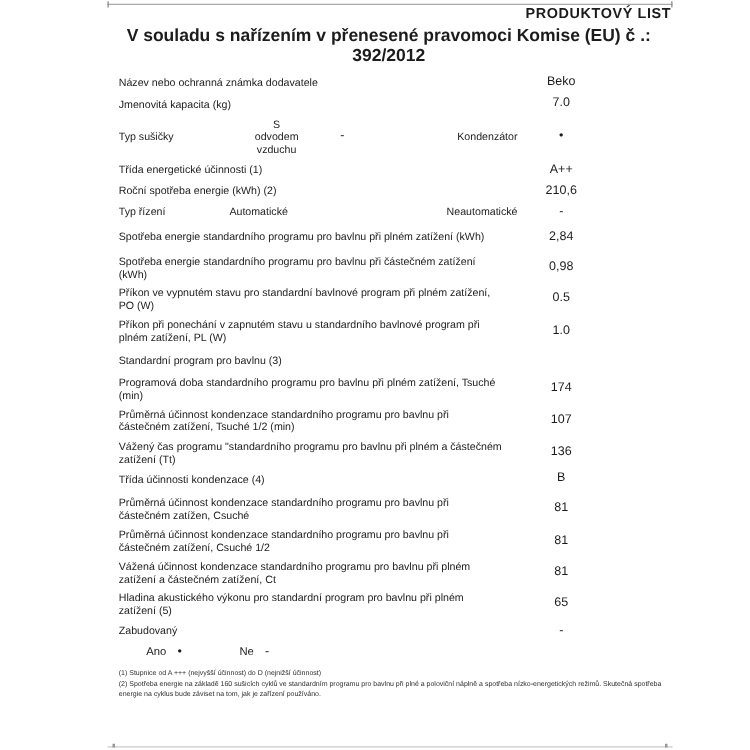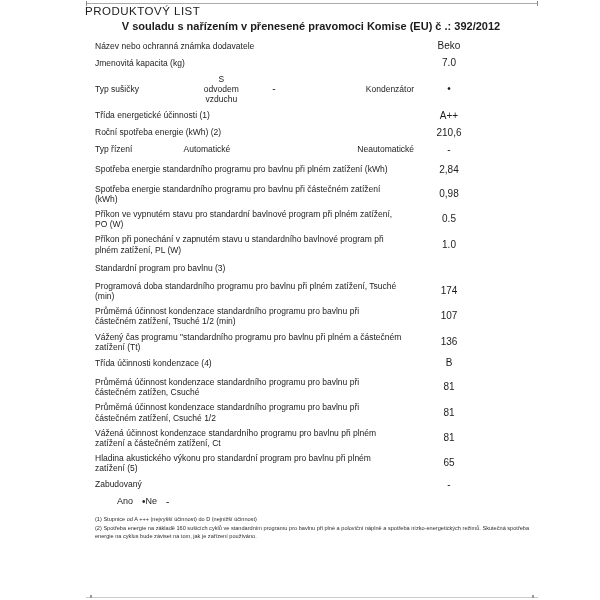--- a/index.html
+++ b/index.html
@@ -8,39 +8,39 @@
     background:#fff; color:#1c1c1c;
     font-family:"Liberation Sans", sans-serif;
     padding:5px 63px 0 95px; overflow:hidden;
   }
   .border-top{position:absolute; top:3px; left:86px; width:452px; height:1px; background:#aaa;}
   .border-top:before{content:""; position:absolute; left:0; top:-2px; width:1px; height:5px; background:#888;}
   .border-top:after{content:""; position:absolute; right:0; top:-2px; width:1px; height:5px; background:#888;}
   .border-bottom{position:absolute; top:597px; left:86px; width:452px; height:1px; background:#ccc;}
   .border-bottom:before{content:""; position:absolute; left:4px; top:-2px; width:2px; height:3px; background:#999;}
   .border-bottom:after{content:""; position:absolute; right:4px; top:-2px; width:2px; height:3px; background:#999;}
-  .title{ text-align:left; font-size:11.5px; letter-spacing:.5px; margin:0 0 3px -10px; }
-  .subtitle{ text-align:center; font-size:11px; font-weight:bold; margin:0 0 8px -10px; }
+  .title{ text-align:right; font-size:11.5px; letter-spacing:.5px; margin:0 0 3px -10px;font-weight:bold; }
+  .subtitle{ text-align:center; font-size:14px; font-weight:bold; margin:0 0 8px -10px; }
   .rows{ font-size:8.5px; line-height:1.2; }
   .row{ display:flex; align-items:center; margin-bottom:5px; min-height:10px; }
   .row.gap{ margin-top:8px; }
   .lbl{ width:315px; padding-right:8px; box-sizing:border-box; }
   .val{
     width:70px; margin-left:auto; margin-right:53px; text-align:center;
     font-size:10px; flex-shrink:0;
   }
   .has-sub{ align-items:center; }
   .has-sub .lbl{ width:260px; }
   .subcol{ flex:1; display:flex; flex-direction:row; gap:4px; }
   .subrow{ display:flex; align-items:center; }
   .mid{ flex:1; text-align:center; }
   .subrow .val{ margin-left:0; }
   .legend{ padding-left:22px; font-size:9px; margin-top:2px; }
   .legend .sym{ margin-left:9px; font-size:10px; }
-  .legend .ne{ }
+  .legend .ne{ margin-left:46px; }
   .footnotes{ margin-top:9px; font-size:5.6px; line-height:1.3; color:#2e2e2e; }
   .fn{ margin-bottom:2.5px; max-width:440px; }
 </style>
 </head>
 <body>
 
 <div class="page">
   <div class="border-top"></div>
   <div class="border-bottom"></div>
 

